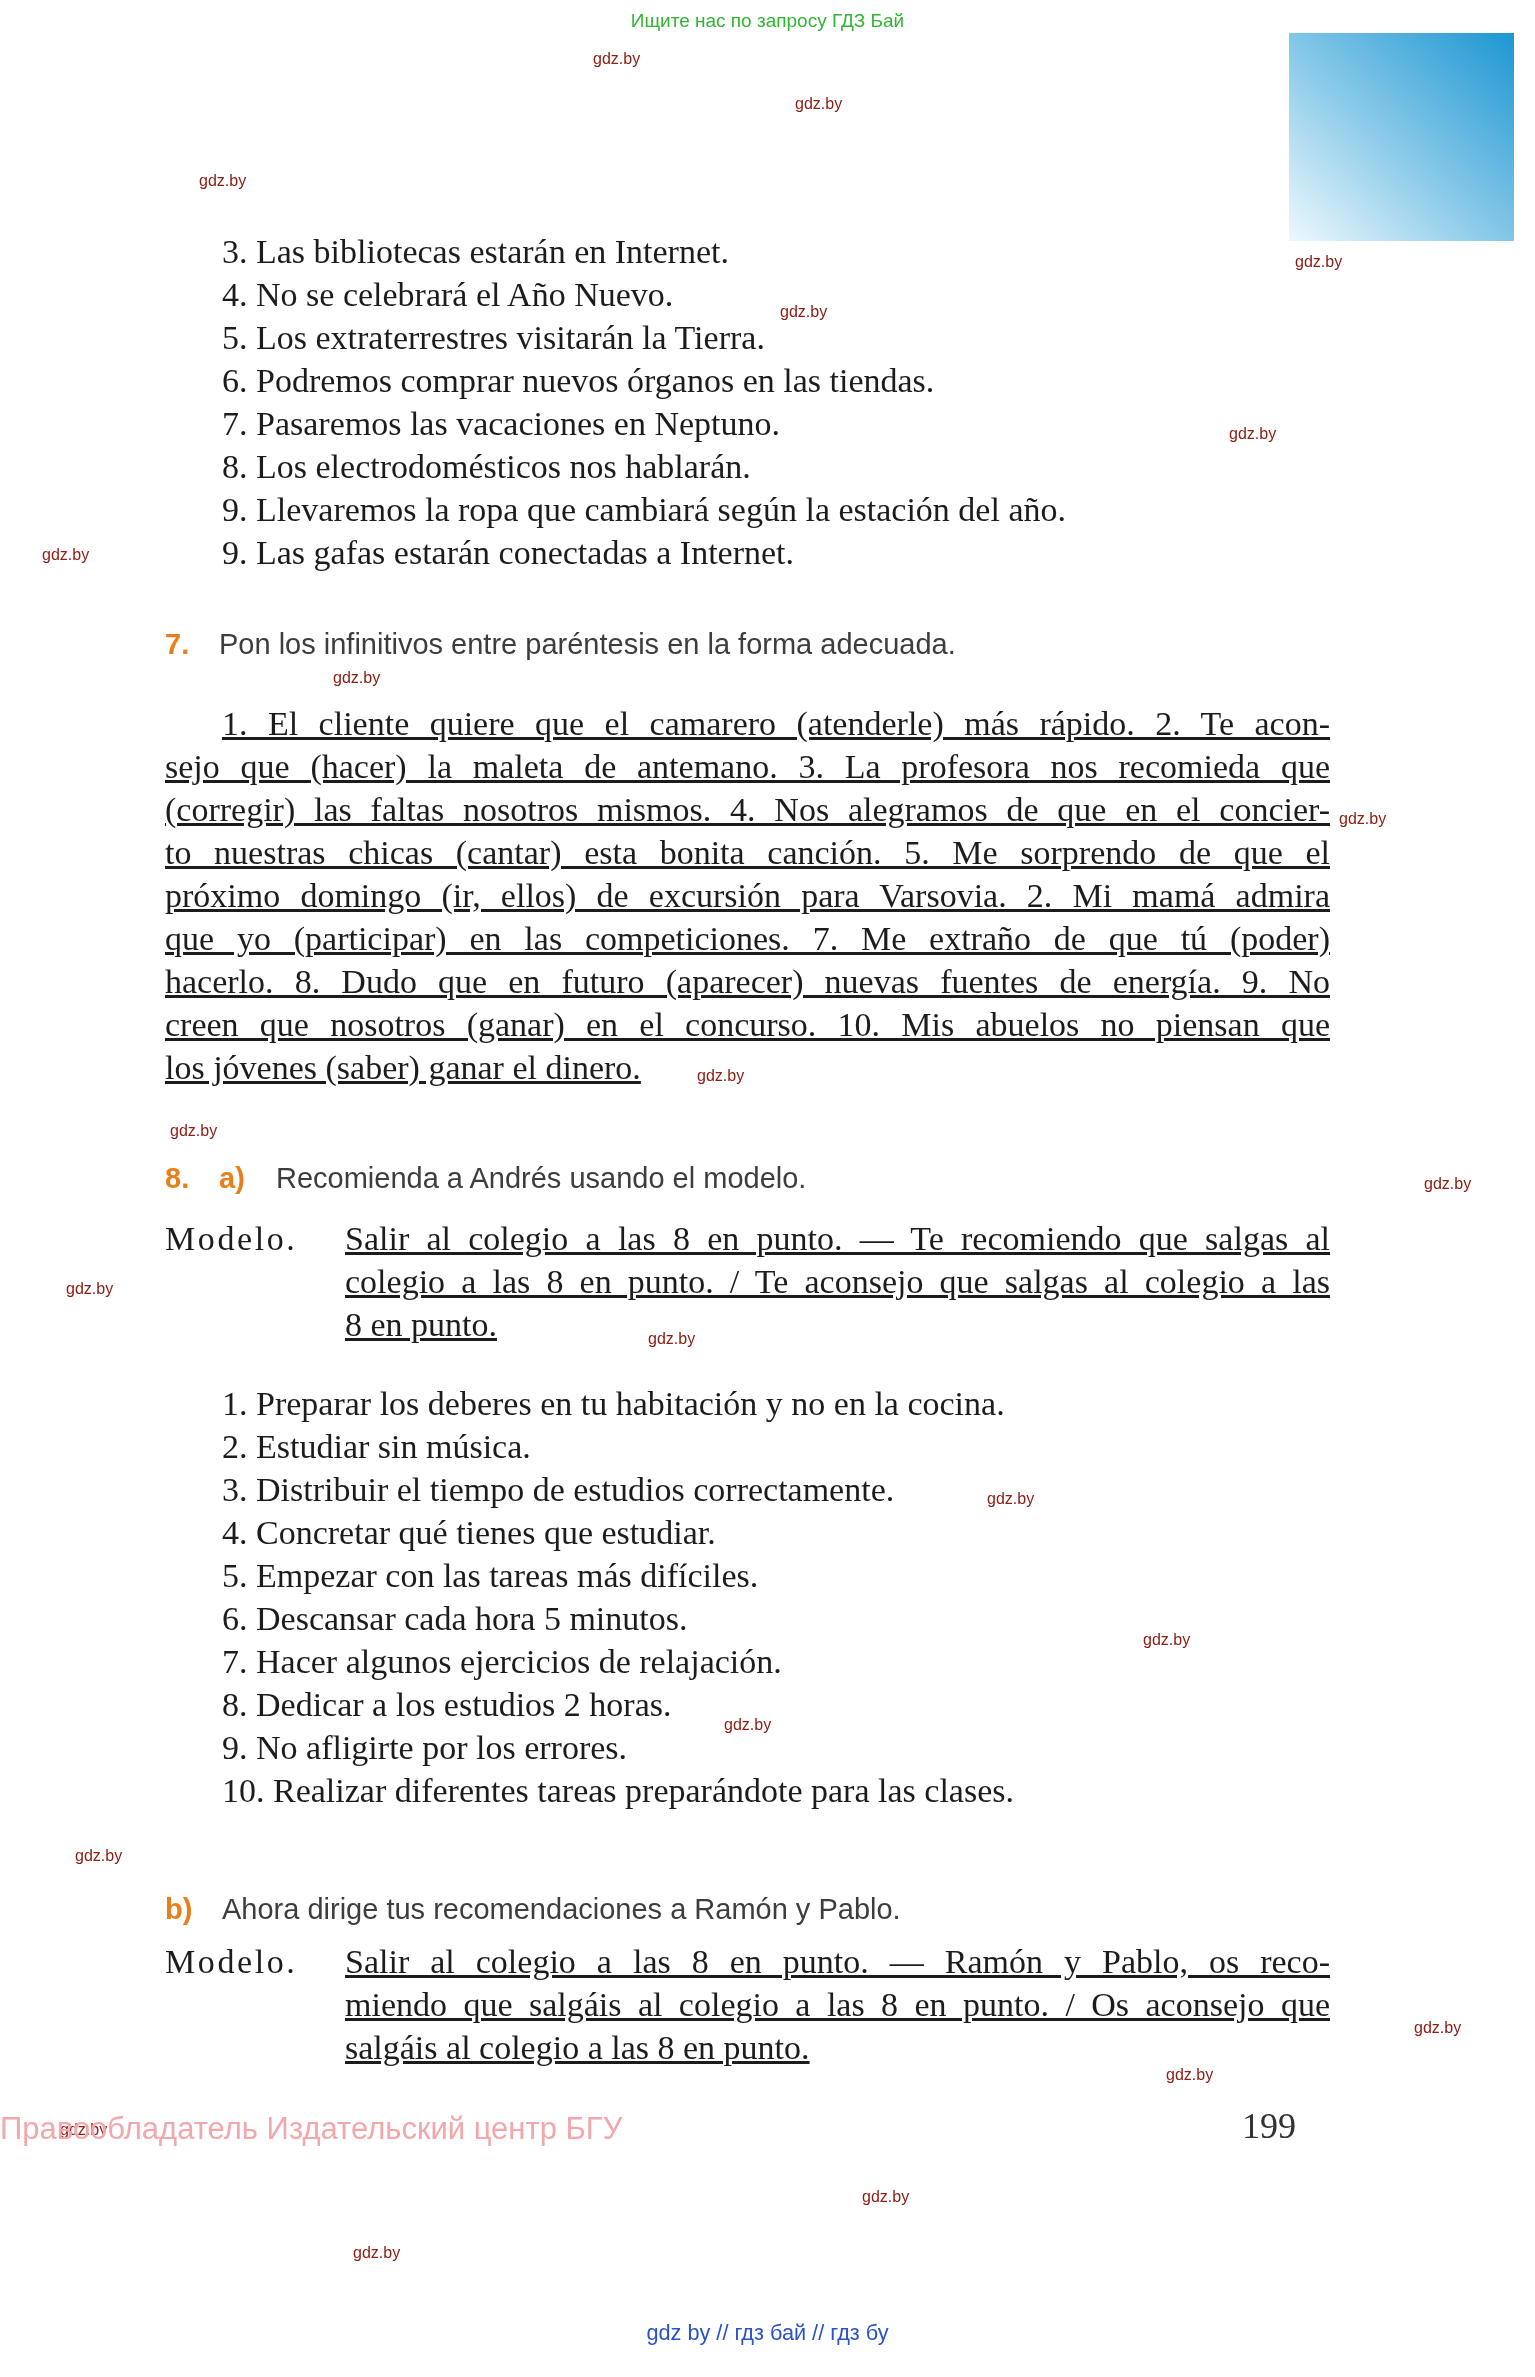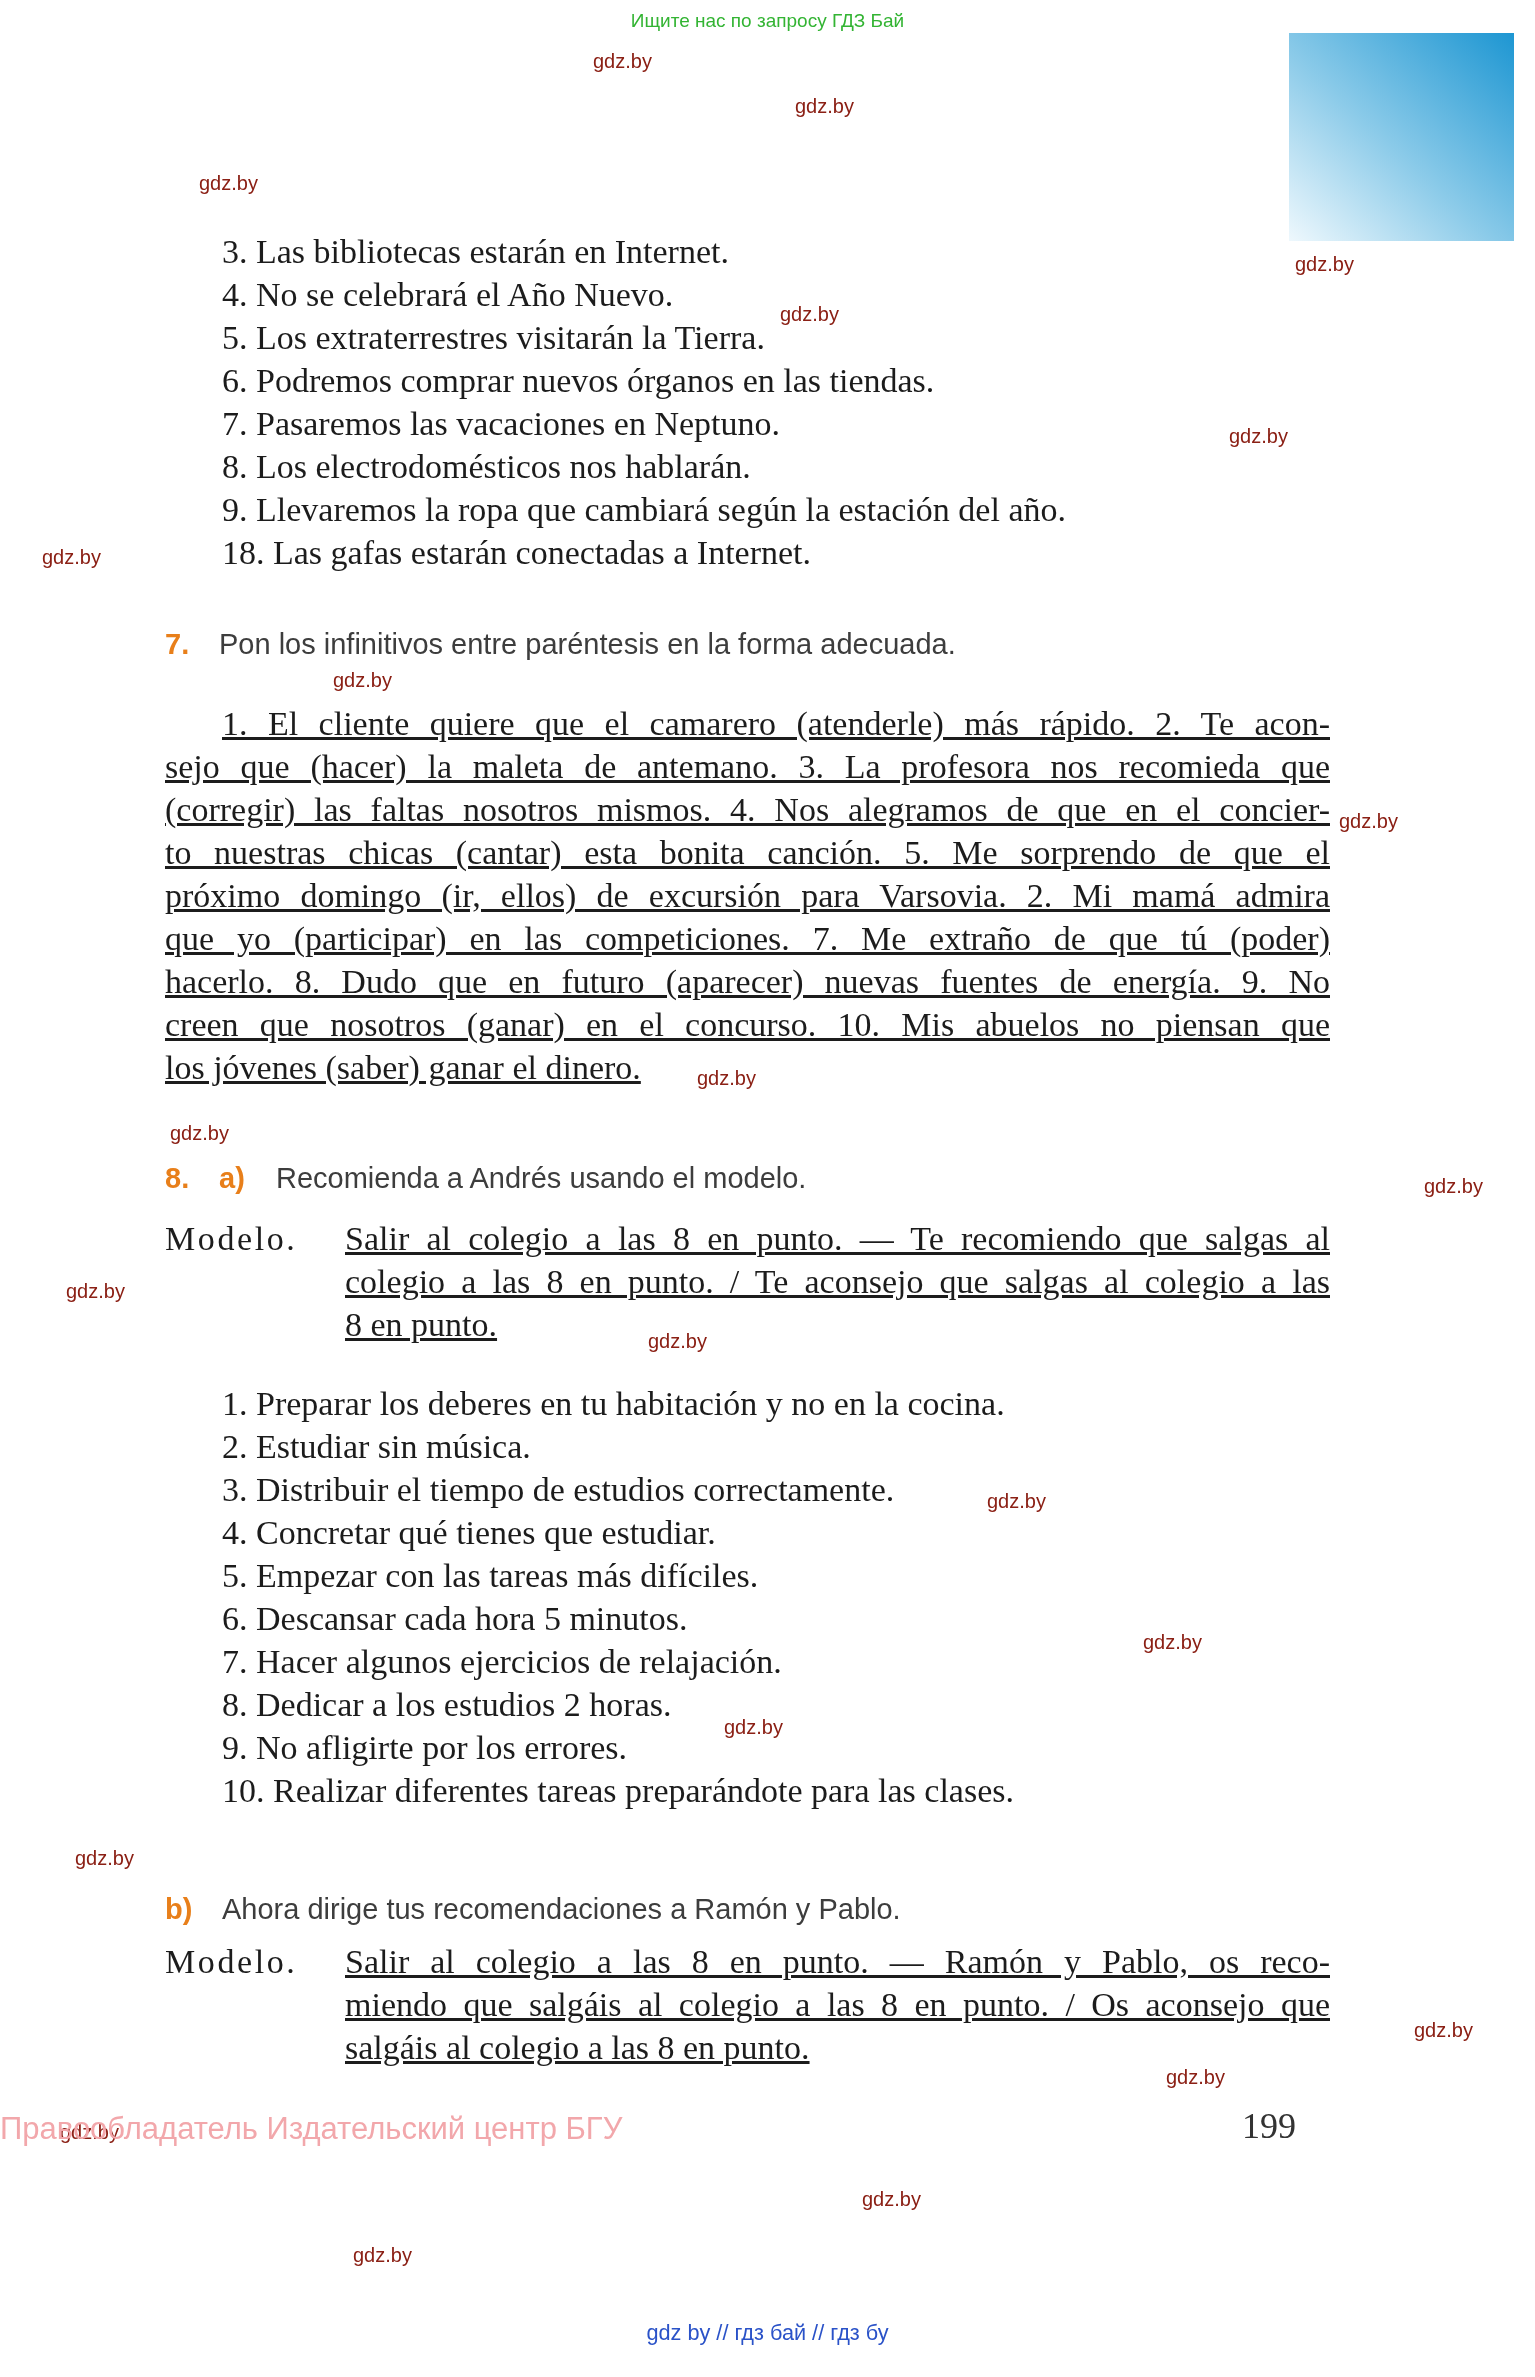--- a/index.html
+++ b/index.html
@@ -19,21 +19,21 @@
   }
 
   .blue-square {
     position:absolute; left:1289px; top:33px; width:225px; height:208px;
     background:linear-gradient(to top right, #eef8fd 0%, #8ccbe9 45%, #1d96d2 100%);
   }
 
   .wm {
     position:absolute;
     font-family:"Liberation Sans","DejaVu Sans",sans-serif;
-    font-size:20px; color:#8b2015; white-space:nowrap;
+    font-size:16px; color:#8b2015; white-space:nowrap;
   }
 
   .content {
     position:absolute; left:165px; top:230px; width:1165px;
     font-size:34px; line-height:43px; color:#1c1c1c;
   }
   .list { padding-left:57px; }
   .line { white-space:nowrap; }
 
   .ex-header {
@@ -114,21 +114,21 @@
   <main class="content">
 
     <div class="list">
       <div class="line">3. Las bibliotecas estarán en Internet.</div>
       <div class="line">4. No se celebrará el Año Nuevo.</div>
       <div class="line">5. Los extraterrestres visitarán la Tierra.</div>
       <div class="line">6. Podremos comprar nuevos órganos en las tiendas.</div>
       <div class="line">7. Pasaremos las vacaciones en Neptuno.</div>
       <div class="line">8. Los electrodomésticos nos hablarán.</div>
       <div class="line">9. Llevaremos la ropa que cambiará según la estación del año.</div>
-      <div class="line">18. Las gafas estarán conectadas a Internet.</div>
+      <div class="line">9. Las gafas estarán conectadas a Internet.</div>
     </div>
 
     <div class="ex-header mt-ex7">
       <span class="ex-num">7.</span>
       <span class="ex-title">Pon los infinitivos entre paréntesis en la forma adecuada.</span>
     </div>
 
     <div class="mt-para">
       <div class="jline indent">1. El cliente quiere que el camarero (atenderle) más rápido. 2. Te acon-</div>
       <div class="jline">sejo que (hacer) la maleta de antemano. 3. La profesora nos recomieda que</div>

